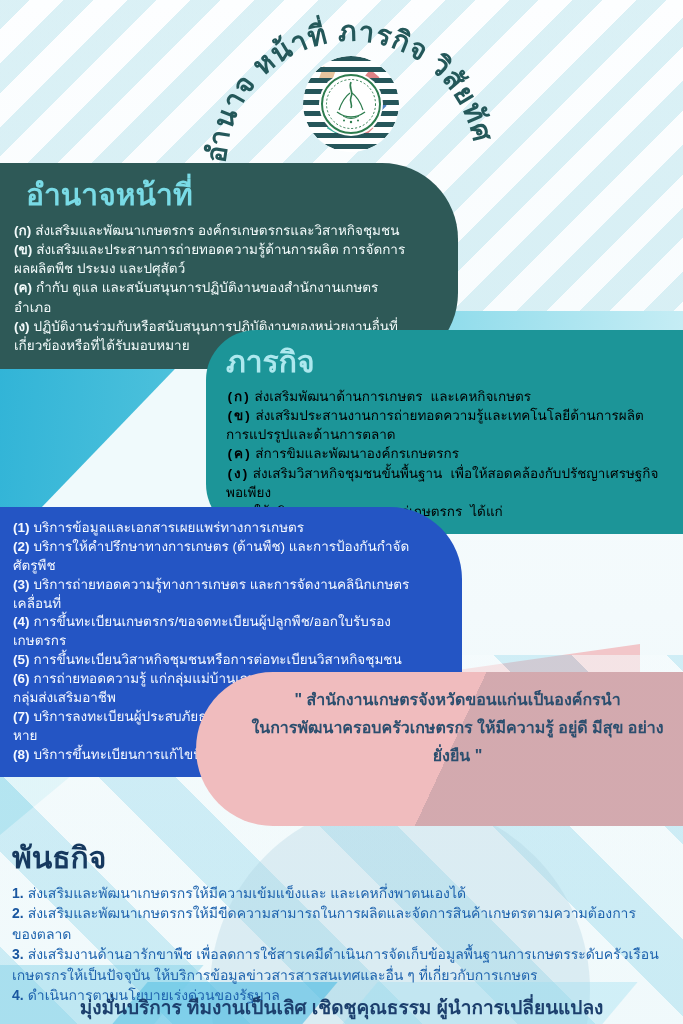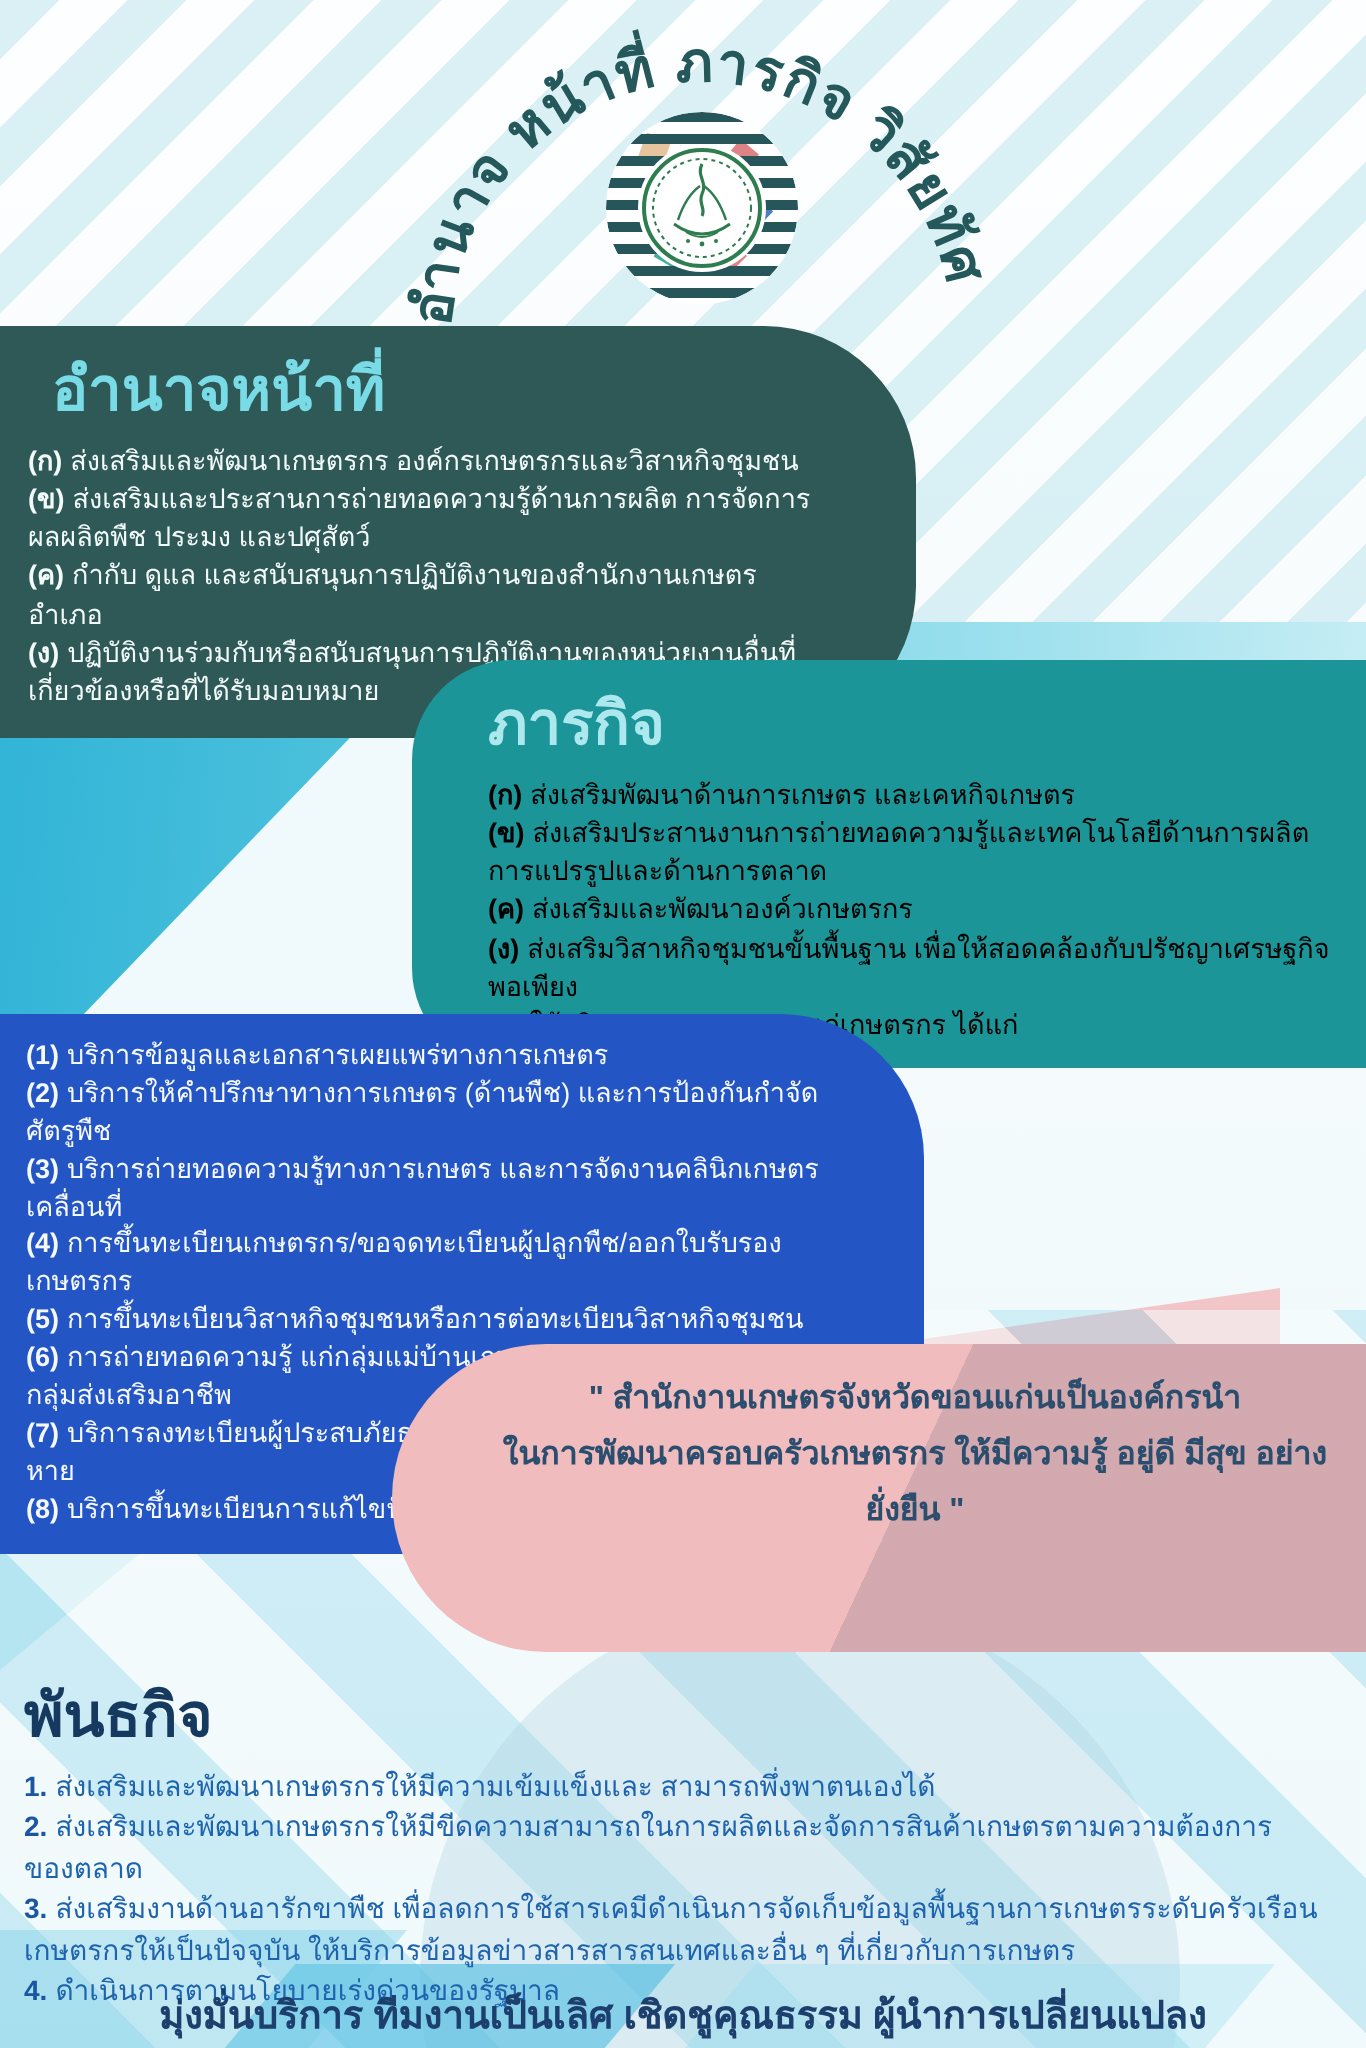--- a/index.html
+++ b/index.html
@@ -40,21 +40,21 @@
     background:repeating-linear-gradient(180deg,#26565a 0 5px,rgba(255,255,255,0) 5px 11px);}
   .logo .emblem{position:absolute;left:16px;top:16px;width:64px;height:64px;border-radius:50%;
     background:#ffffff;}
   
   .box{position:absolute;box-sizing:border-box;z-index:2;}
   .box-authority{left:0;top:163px;width:458px;min-height:148px;background:#2e5957;
     border-radius:0 76px 76px 0;padding:8px 50px 14px 14px;}
   .box-authority h2{margin:0 12px 3px;font-size:30px;color:#79dbe6;font-weight:bold;}
   .box-authority .li{color:#f2fafa;font-size:13.5px;line-height:1.42;}
   .box-mission{left:206px;top:330px;right:0;min-height:173px;background:#1c9598;
-    border-radius:50px 0 0 50px;padding:8px 16px 12px 38px;}
+    border-radius:50px 0 0 50px;padding:8px 16px 12px 20px;font-family:Liberation Mono, monospace;}
   .box-mission h2{margin:0 0 3px;font-size:30px;color:#ade8ee;font-weight:bold;}
   .box-mission .li{color:#000000;font-size:13.5px;line-height:1.42;}
   .box-services{left:0;top:507px;width:462px;min-height:153px;background:#2455c4;
     border-radius:0 72px 72px 0;padding:12px 42px 12px 13px;}
   .box-services .li{color:#f4f8ff;font-size:13.5px;line-height:1.4;}
   .li b{margin-right:4px;font-weight:bold;}
   .box-vision{left:196px;top:672px;right:0;min-height:154px;background:#f0bcbe;
     border-radius:78px 0 0 78px;overflow:hidden;text-align:center;padding:14px 8px 10px 44px;}
   .box-vision::after{content:"";position:absolute;inset:0;
     background:linear-gradient(115deg,rgba(0,0,0,0) 52%,rgba(108,104,120,.22) 52%);}
@@ -122,21 +122,21 @@
     <div class="li"><b>(ก)</b><span>ส่งเสริมและพัฒนาเกษตรกร องค์กรเกษตรกรและวิสาหกิจชุมชน</span></div>
     <div class="li"><b>(ข)</b><span>ส่งเสริมและประสานการถ่ายทอดความรู้ด้านการผลิต การจัดการผลผลิตพืช ประมง และปศุสัตว์</span></div>
     <div class="li"><b>(ค)</b><span>กำกับ ดูแล และสนับสนุนการปฏิบัติงานของสำนักงานเกษตรอำเภอ</span></div>
     <div class="li"><b>(ง)</b><span>ปฏิบัติงานร่วมกับหรือสนับสนุนการปฏิบัติงานของหน่วยงานอื่นที่เกี่ยวข้องหรือที่ได้รับมอบหมาย</span></div>
   </section>
 
   <section class="box box-mission">
     <h2>ภารกิจ</h2>
     <div class="li"><b>(ก)</b><span>ส่งเสริมพัฒนาด้านการเกษตร และเคหกิจเกษตร</span></div>
     <div class="li"><b>(ข)</b><span>ส่งเสริมประสานงานการถ่ายทอดความรู้และเทคโนโลยีด้านการผลิต การแปรรูปและด้านการตลาด</span></div>
-    <div class="li"><b>(ค)</b><span>ส่งเสริมและพัฒนาองค์วเกษตรกร</span></div>
+    <div class="li"><b>(ค)</b><span>ส่การขิมและพัฒนาองค์กรเกษตรกร</span></div>
     <div class="li"><b>(ง)</b><span>ส่งเสริมวิสาหกิจชุมชนขั้นพื้นฐาน เพื่อให้สอดคล้องกับปรัชญาเศรษฐกิจพอเพียง</span></div>
     <div class="li"><b>(จ)</b><span>ให้บริการทางการเกษตรแก่เกษตรกร ได้แก่</span></div>
   </section>
 
   <section class="box box-services">
     <div class="li"><b>(1)</b><span>บริการข้อมูลและเอกสารเผยแพร่ทางการเกษตร</span></div>
     <div class="li"><b>(2)</b><span>บริการให้คำปรึกษาทางการเกษตร (ด้านพืช) และการป้องกันกำจัดศัตรูพืช</span></div>
     <div class="li"><b>(3)</b><span>บริการถ่ายทอดความรู้ทางการเกษตร และการจัดงานคลินิกเกษตรเคลื่อนที่</span></div>
     <div class="li"><b>(4)</b><span>การขึ้นทะเบียนเกษตรกร/ขอจดทะเบียนผู้ปลูกพืช/ออกใบรับรองเกษตรกร</span></div>
     <div class="li"><b>(5)</b><span>การขึ้นทะเบียนวิสาหกิจชุมชนหรือการต่อทะเบียนวิสาหกิจชุมชน</span></div>
@@ -147,21 +147,21 @@
 
   <section class="box box-vision">
     <div class="quote">
       <div>" สำนักงานเกษตรจังหวัดขอนแก่นเป็นองค์กรนำ</div>
       <div>ในการพัฒนาครอบครัวเกษตรกร ให้มีความรู้ อยู่ดี มีสุข อย่างยั่งยืน "</div>
     </div>
   </section>
 
   <section class="obligations">
     <h2>พันธกิจ</h2>
-    <div class="li"><b>1.</b><span>ส่งเสริมและพัฒนาเกษตรกรให้มีความเข้มแข็งและ สามารถพึ่งพาตนเองได้</span></div>
+    <div class="li"><b>1.</b><span>ส่งเสริมและพัฒนาเกษตรกรให้มีความเข้มแข็งและ และเคหกึ่งพาตนเองได้</span></div>
     <div class="li"><b>2.</b><span>ส่งเสริมและพัฒนาเกษตรกรให้มีขีดความสามารถในการผลิตและจัดการสินค้าเกษตรตามความต้องการของตลาด</span></div>
     <div class="li"><b>3.</b><span>ส่งเสริมงานด้านอารักขาพืช เพื่อลดการใช้สารเคมีดำเนินการจัดเก็บข้อมูลพื้นฐานการเกษตรระดับครัวเรือนเกษตรกรให้เป็นปัจจุบัน ให้บริการข้อมูลข่าวสารสารสนเทศและอื่น ๆ ที่เกี่ยวกับการเกษตร</span></div>
     <div class="li"><b>4.</b><span>ดำเนินการตามนโยบายเร่งด่วนของรัฐบาล</span></div>
   </section>
 
   <div class="footer">มุ่งมั่นบริการ ทีมงานเป็นเลิศ เชิดชูคุณธรรม ผู้นำการเปลี่ยนแปลง</div>
 
 </div>
 
 </body></html>

